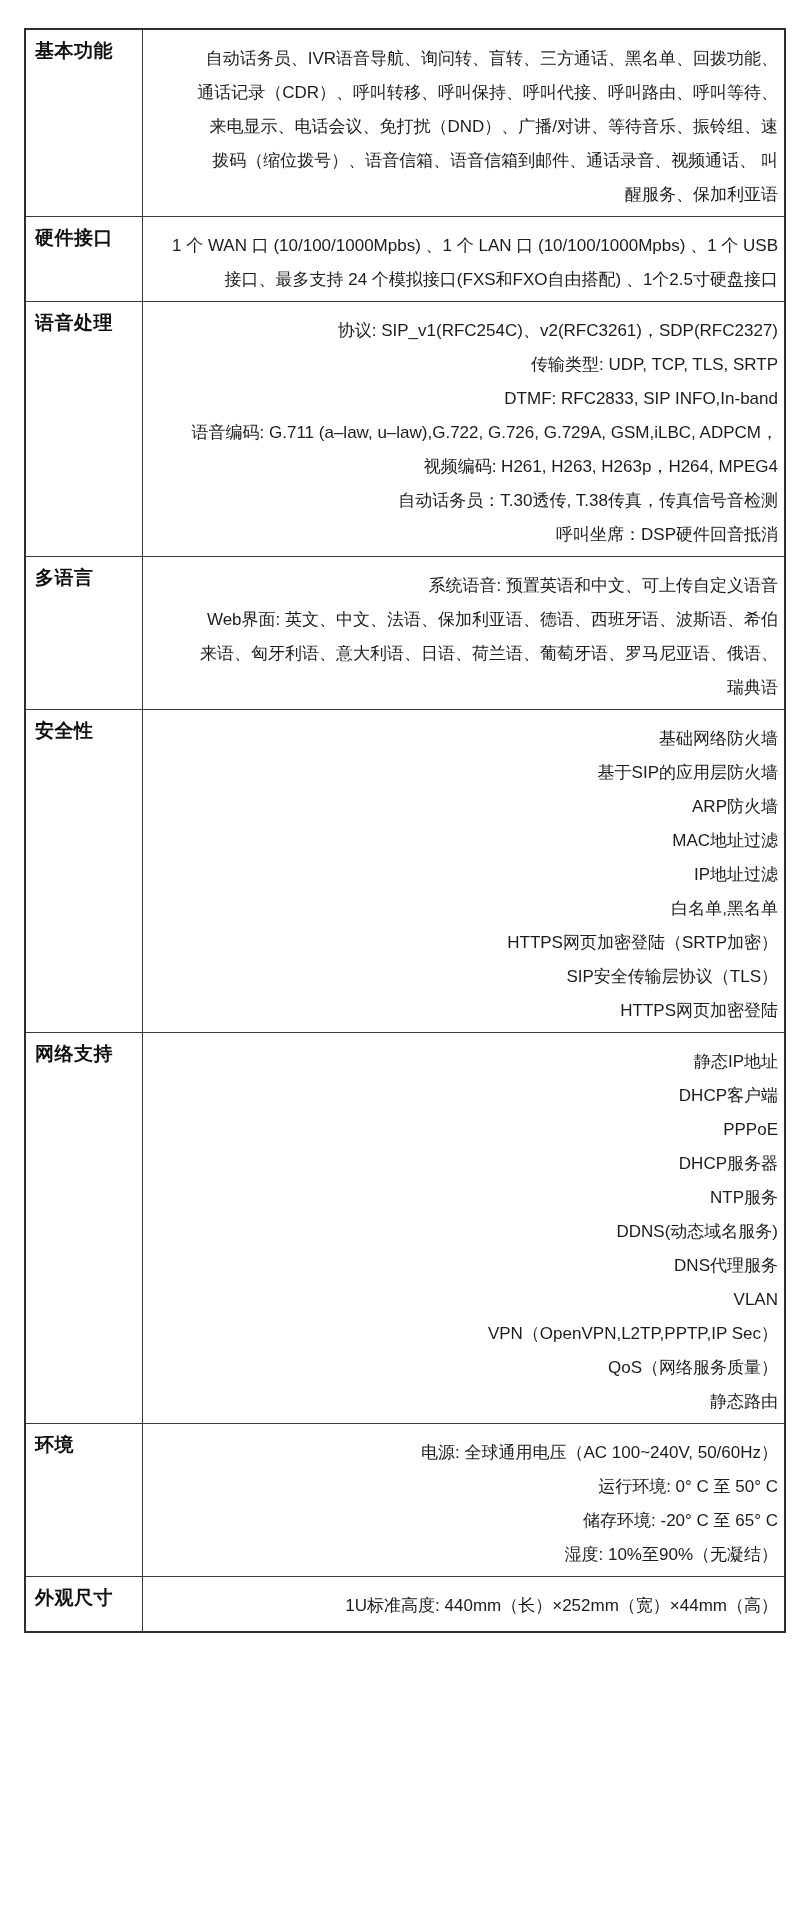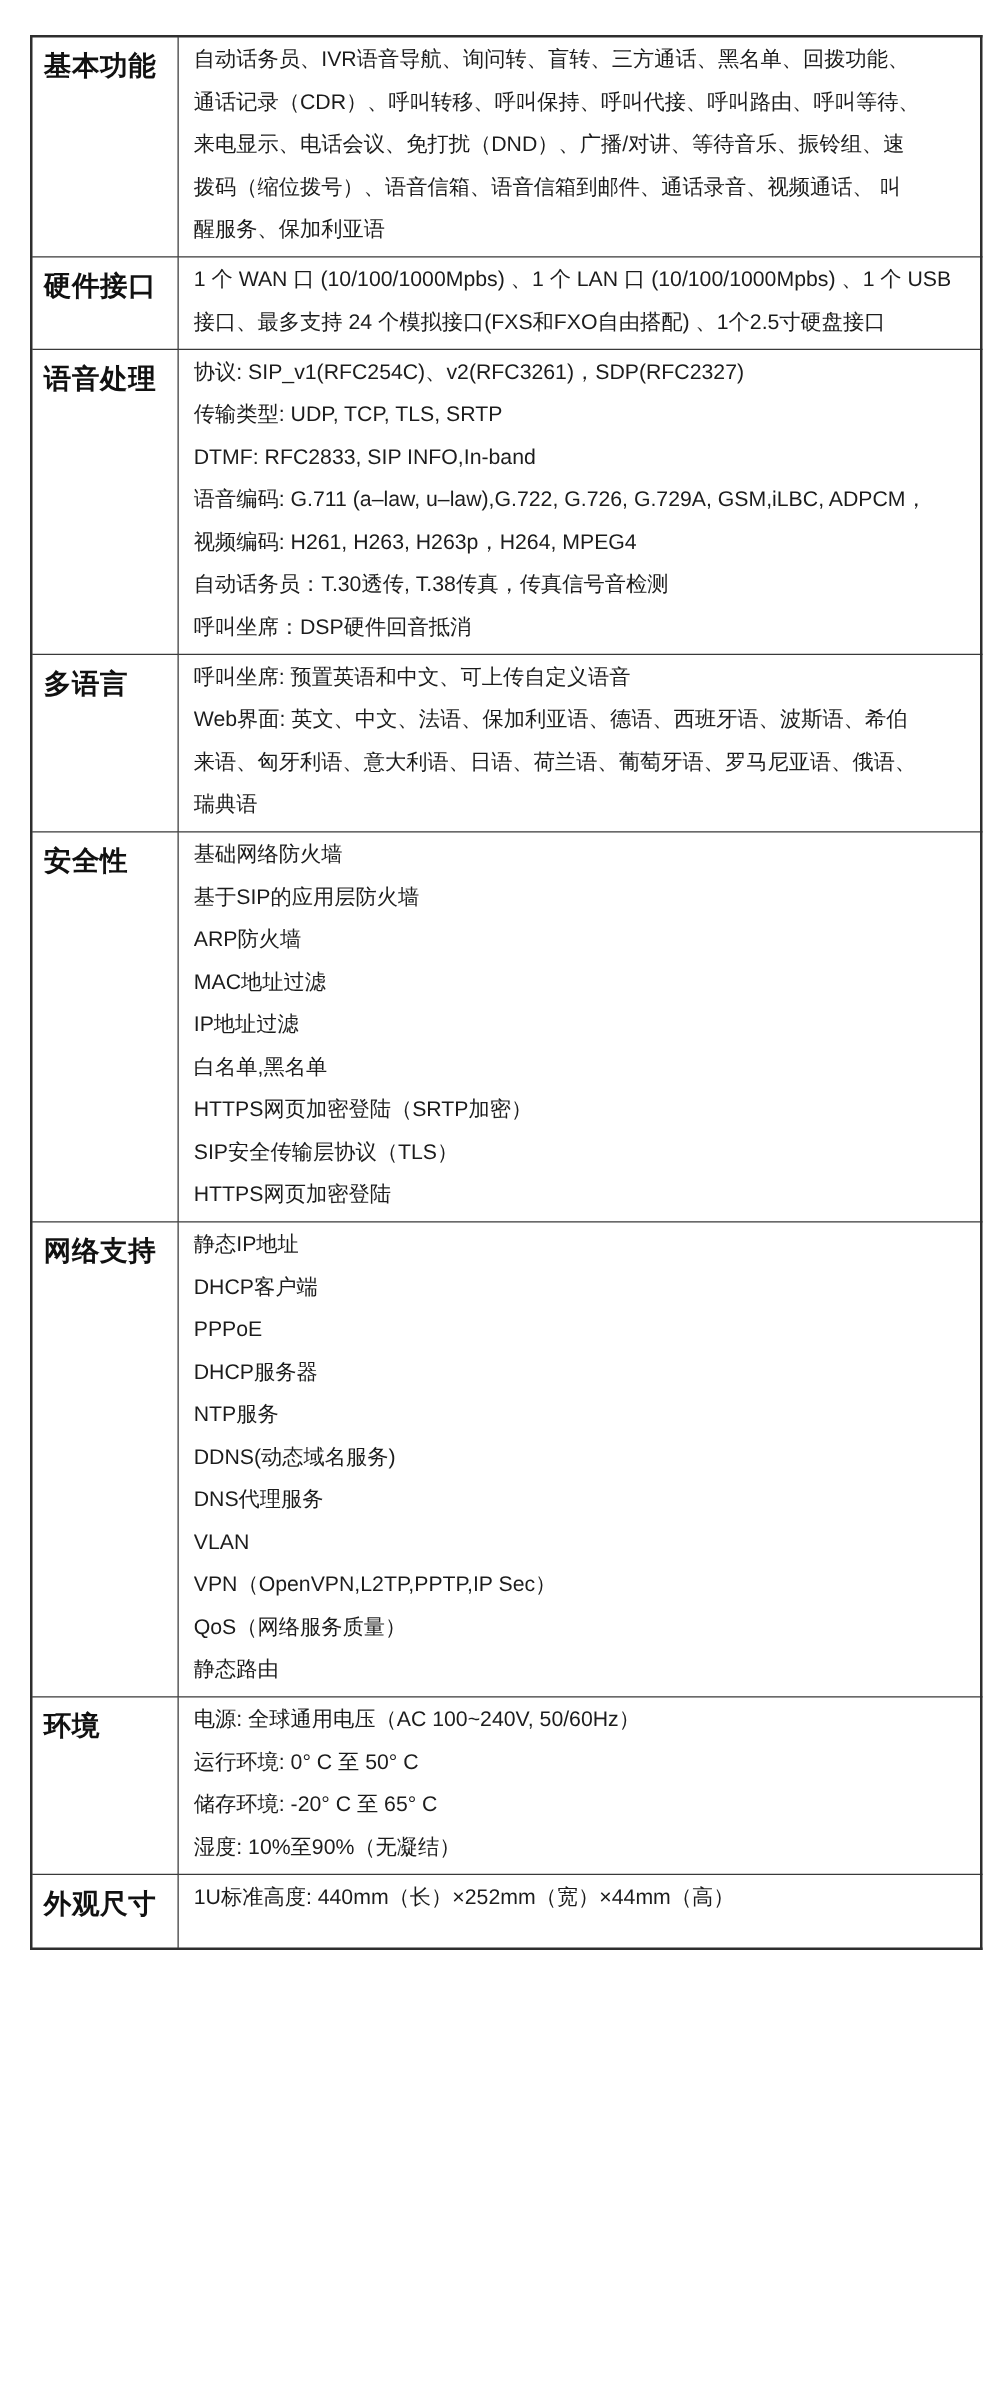--- a/index.html
+++ b/index.html
@@ -29,29 +29,30 @@
     table-layout: fixed;
     background: #ffffff;
     border: 2px solid #2e2e2e;
   }
   table.spec-table td {
     border: 1px solid #3a3a3a;
     vertical-align: top;
   }
   td.label-cell {
     width: 103px;
-    font-size: 22px;
+    font-size: 19px;
     font-weight: bold;
     color: #111111;
     padding: 8px 4px 20px 9px;
     letter-spacing: 0.5px;
   }
   td.content-cell {
     font-size: 17px;
-    padding: 1px 6px 4px 12px;
+    padding: 12px 6px 4px 12px;
+    text-align: right;
   }
   .line {
     line-height: 34px;
     white-space: nowrap;
     overflow: hidden;
   }
 </style>
 </head>
 <body>
 
@@ -83,21 +84,21 @@
             <div class="line">DTMF: RFC2833, SIP INFO,In-band</div>
             <div class="line">语音编码: G.711 (a–law, u–law),G.722, G.726, G.729A, GSM,iLBC, ADPCM，</div>
             <div class="line">视频编码: H261, H263, H263p，H264, MPEG4</div>
             <div class="line">自动话务员：T.30透传, T.38传真，传真信号音检测</div>
             <div class="line">呼叫坐席：DSP硬件回音抵消</div>
           </td>
         </tr>
         <tr>
           <td class="label-cell">多语言</td>
           <td class="content-cell">
-            <div class="line">呼叫坐席: 预置英语和中文、可上传自定义语音</div>
+            <div class="line">系统语音: 预置英语和中文、可上传自定义语音</div>
             <div class="line">Web界面: 英文、中文、法语、保加利亚语、德语、西班牙语、波斯语、希伯</div>
             <div class="line">来语、匈牙利语、意大利语、日语、荷兰语、葡萄牙语、罗马尼亚语、俄语、</div>
             <div class="line">瑞典语</div>
           </td>
         </tr>
         <tr>
           <td class="label-cell">安全性</td>
           <td class="content-cell">
             <div class="line">基础网络防火墙</div>
             <div class="line">基于SIP的应用层防火墙</div>

